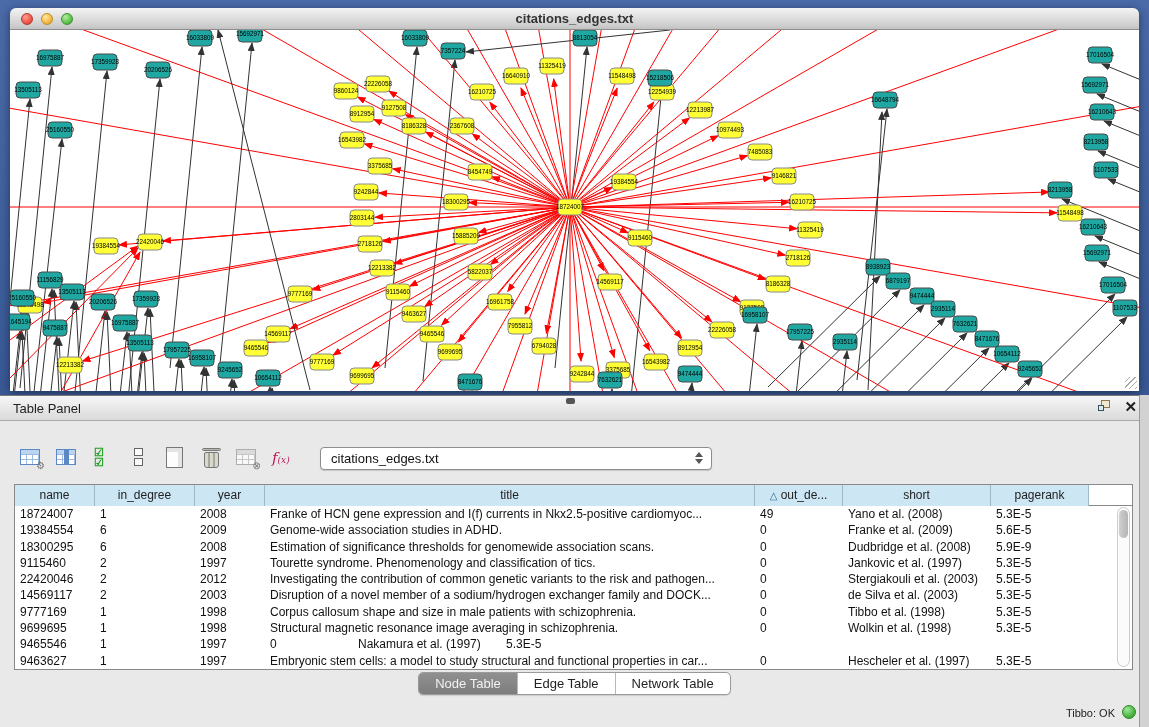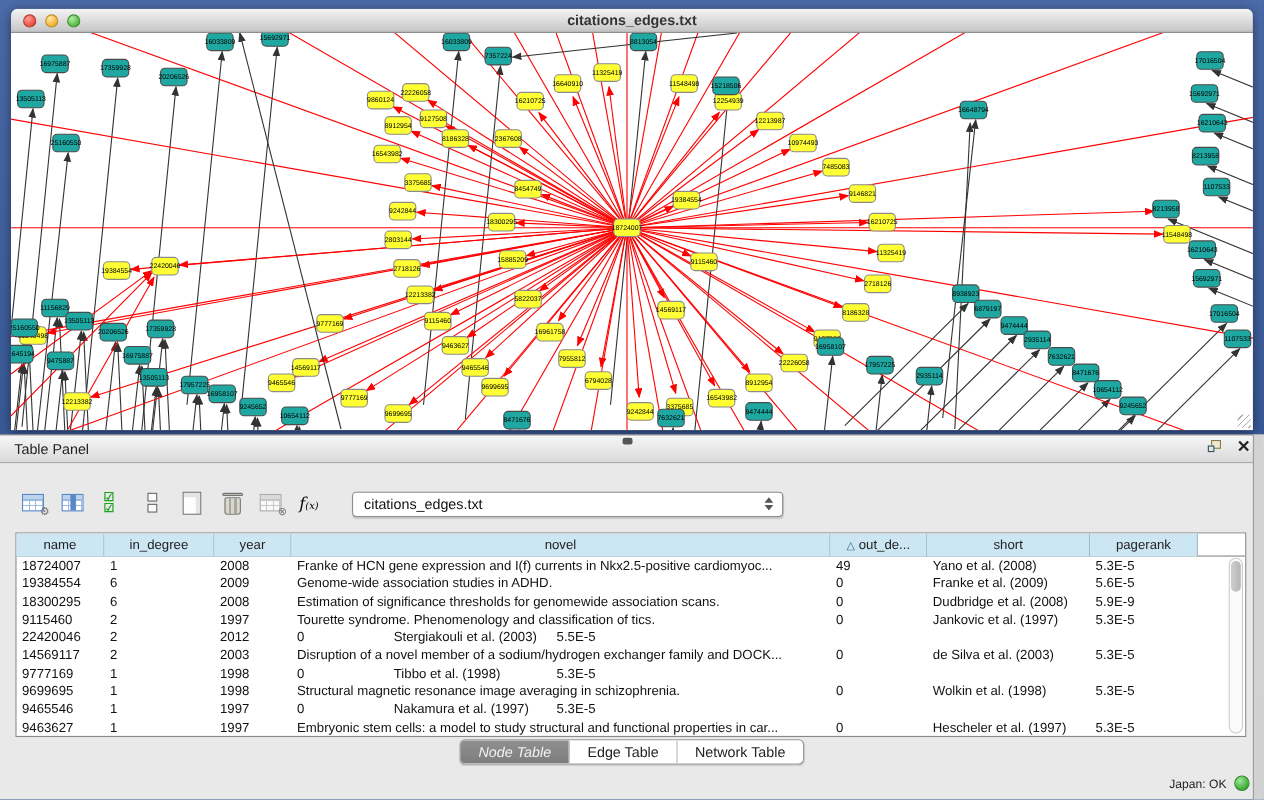--- a/index.html
+++ b/index.html
@@ -58,21 +58,21 @@
     font-weight:bold; letter-spacing:-1px; }
   .checks div::before { content:"☑"; }
   .boxes { position:absolute; left:8px; top:3px; width:10px; }
   .boxes div { width:9px; height:8px; border:1px solid #666; background:#fafafa; margin-bottom:2px; }
   .page { position:absolute; left:4px; top:2px; width:17px; height:21px; background:#fdfdfd;
     border:1px solid #777; box-shadow:inset -4px 4px 0 #e4e4e4; }
   .trash-lid { position:absolute; left:4px; top:3px; width:19px; height:3px; background:#b9b9ad; border:1px solid #777; border-radius:2px; }
   .trash-body { position:absolute; left:6px; top:7px; width:15px; height:16px; border:1px solid #777; border-radius:2px 2px 3px 3px;
     background:repeating-linear-gradient(90deg,#d8d8cc 0 3px,#a8a89c 3px 5px); }
   .fx { position:absolute; left:2px; top:4px; font-family:"DejaVu Serif",serif; font-style:italic;
-    font-size:15px; color:#000000;text-align:center; }
+    font-size:15px; color:#be185d;text-align:center; }
   .fx small { font-size:9px; }
   .table-chooser { margin-left:14px; width:392px; height:23px; background:#fff;
     border:1px solid #8d8d8d; border-radius:4px; position:relative;
     font-size:13px; color:#111; line-height:21px; padding-left:10px;
     box-shadow:0 1px 1px rgba(0,0,0,.15); }
   .spin { position:absolute; right:8px; top:4px; display:flex; flex-direction:column; gap:2px; }
   .spin i { width:0; height:0; border-left:4px solid transparent; border-right:4px solid transparent; }
   .spin .up { border-bottom:5px solid #555; }
   .spin .dn { border-top:5px solid #555; }
 
@@ -92,21 +92,21 @@
     background:#fbfbfb; border:1px solid #ccc; border-radius:7px; }
   .vthumb { position:absolute; left:1px; top:2px; width:9px; height:28px;
     background:linear-gradient(90deg,#cfcfcf,#b5b5b5); border-radius:5px; }
 
   
   .tabs { position:absolute; left:0; right:0; top:276px; display:flex; justify-content:center; }
   .seg { display:flex; border:1px solid #9a9a9a; border-radius:5px; overflow:hidden;
     background:#fff; box-shadow:0 1px 1px rgba(0,0,0,.12); }
   .seg .tab { padding:3px 16px; font-size:13px; color:#222; border-right:1px solid #b8b8b8; }
   .seg .tab:last-child { border-right:none; }
-  .seg .tab.sel { background:linear-gradient(#909090,#7d7d7d); color:#f2f2f2;font-style:italic; }
+  .seg .tab.sel { background:linear-gradient(#909090,#7d7d7d); color:#f2f2f2; }
 
   
   .statusbar { position:absolute; left:0; right:0; bottom:0; height:28px; }
   .mem { position:absolute; right:34px; top:8px; font-size:11px; color:#222; }
   .memdot { position:absolute; right:13px; top:6px; width:14px; height:14px; border-radius:50%;
     background:radial-gradient(circle at 35% 30%, #9fe79b,#46b13c 65%,#2f8f27); border:1px solid #2e8527; }
 
   .right-gutter { position:absolute; right:0; top:395px; width:10px; bottom:0;
     background:#d2d2d2; border-left:1px solid #9a9a9a; }
 </style>
@@ -564,21 +564,21 @@
             <i class="dn"></i>
           </span>
       </div>
     </div>
 
     <div class="dtable">
       <div class="thead">
           <div class="hcell c0">name</div>
           <div class="hcell c1">in_degree</div>
           <div class="hcell c2">year</div>
-          <div class="hcell c3">novel</div>
+          <div class="hcell c3">title</div>
           <div class="hcell c4"><span class="tri">△</span> out_de...</div>
           <div class="hcell c5">short</div>
           <div class="hcell c6">pagerank</div>
         </div>
       <div class="tbody">
           <div class="trow">
             <div class="tcell c0">18724007</div>
             <div class="tcell c1">1</div>
             <div class="tcell c2">2008</div>
             <div class="tcell c3">Franke of HCN gene expression and I(f) currents in Nkx2.5-positive cardiomyoc...</div>
@@ -610,37 +610,39 @@
             <div class="tcell c2">1997</div>
             <div class="tcell c3">Tourette syndrome. Phenomenology and classification of tics.</div>
             <div class="tcell c4">0</div>
             <div class="tcell c5">Jankovic et al. (1997)</div>
             <div class="tcell c6">5.3E-5</div>
           </div>
           <div class="trow">
             <div class="tcell c0">22420046</div>
             <div class="tcell c1">2</div>
             <div class="tcell c2">2012</div>
+            <div class="tcell c3">Investigating the contribution of common genetic variants to the risk and pathogen...</div>
             <div class="tcell c4">0</div>
             <div class="tcell c5">Stergiakouli et al. (2003)</div>
             <div class="tcell c6">5.5E-5</div>
           </div>
           <div class="trow">
             <div class="tcell c0">14569117</div>
             <div class="tcell c1">2</div>
             <div class="tcell c2">2003</div>
             <div class="tcell c3">Disruption of a novel member of a sodium/hydrogen exchanger family and DOCK...</div>
             <div class="tcell c4">0</div>
             <div class="tcell c5">de Silva et al. (2003)</div>
             <div class="tcell c6">5.3E-5</div>
           </div>
           <div class="trow">
             <div class="tcell c0">9777169</div>
             <div class="tcell c1">1</div>
             <div class="tcell c2">1998</div>
+            <div class="tcell c3">Corpus callosum shape and size in male patients with schizophrenia.</div>
             <div class="tcell c4">0</div>
             <div class="tcell c5">Tibbo et al. (1998)</div>
             <div class="tcell c6">5.3E-5</div>
           </div>
           <div class="trow">
             <div class="tcell c0">9699695</div>
             <div class="tcell c1">1</div>
             <div class="tcell c2">1998</div>
             <div class="tcell c3">Structural magnetic resonance image averaging in schizophrenia.</div>
             <div class="tcell c4">0</div>
@@ -672,19 +674,19 @@
 
     <div class="tabs">
       <div class="seg">
         <div class="tab sel">Node Table</div>
         <div class="tab">Edge Table</div>
         <div class="tab">Network Table</div>
       </div>
     </div>
 
     <div class="statusbar">
-      <span class="mem">Japan: OK</span>
+      <span class="mem">Tibbo: OK</span>
       <span class="memdot"></span>
     </div>
   </div>
 
   <div class="right-gutter"></div>
 </div>
 
 </body></html>

